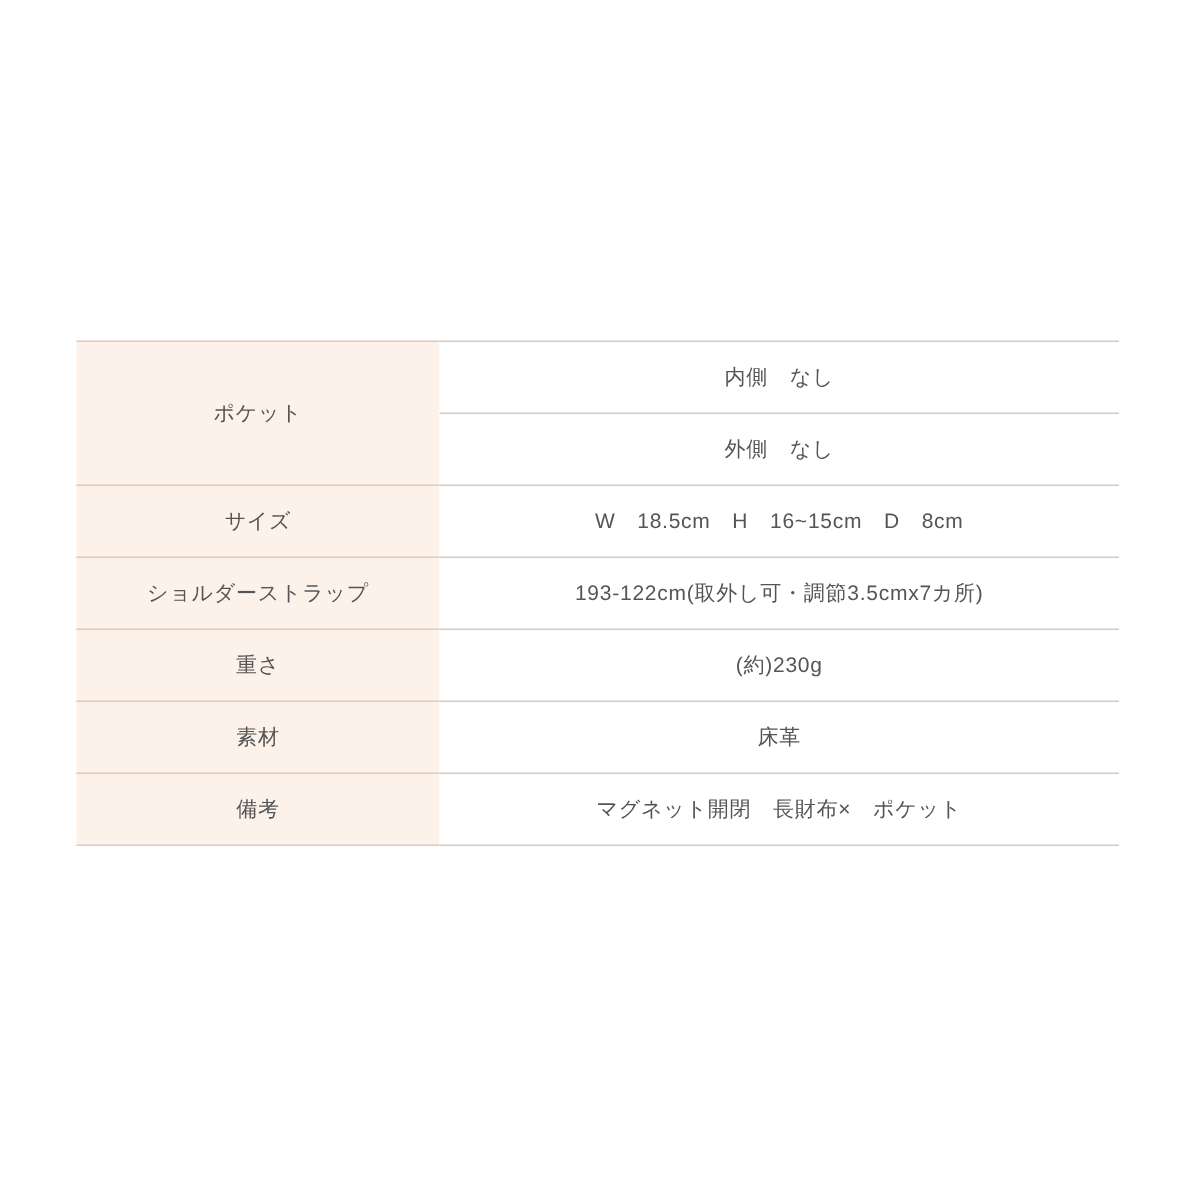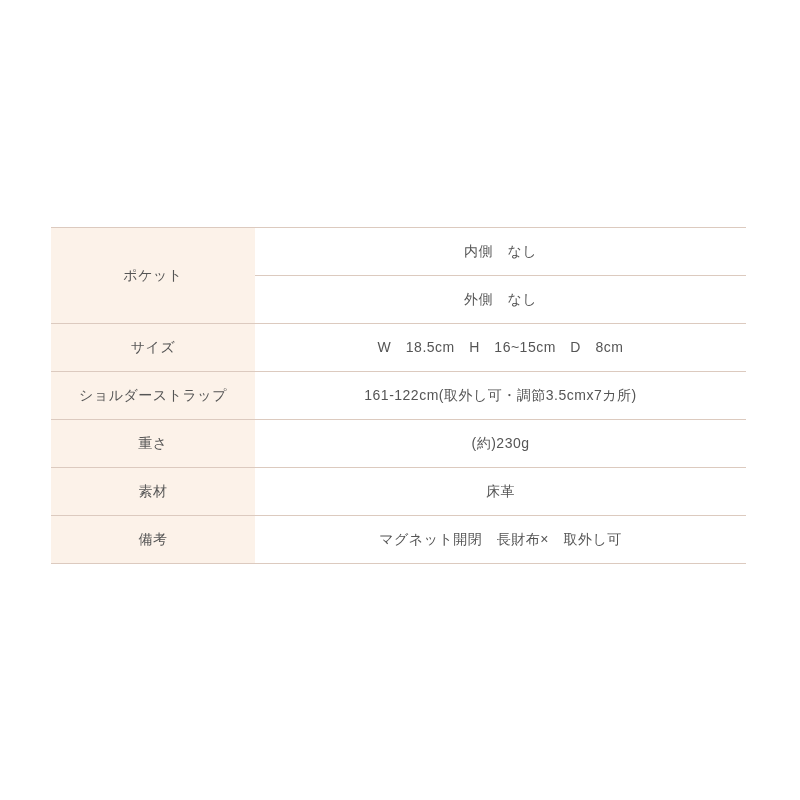--- a/index.html
+++ b/index.html
@@ -33,21 +33,21 @@
     height: 48px;
     text-align: center;
     vertical-align: middle;
     font-size: 14px;
     font-weight: normal;
     letter-spacing: 0.5px;
     color: var(--text-color, #555555);
   }
   .spec-table th {
     background: var(--label-bg, #fcf2e9);
-    width: 204px;
+    width: 242px;
   }
   .spec-table td {
     background: var(--value-bg, #ffffff);
   }
 </style>
 </head>
 <body>
 
 <div class="page">
   <table class="spec-table">
@@ -58,29 +58,29 @@
       </tr>
       <tr>
         <td>外側　なし</td>
       </tr>
       <tr>
         <th>サイズ</th>
         <td>W　18.5cm　H　16~15cm　D　8cm</td>
       </tr>
       <tr>
         <th>ショルダーストラップ</th>
-        <td>161-122cm(取外し可・調節3.5cmx7カ所)</td>
+        <td>193-122cm(取外し可・調節3.5cmx7カ所)</td>
       </tr>
       <tr>
         <th>重さ</th>
         <td>(約)230g</td>
       </tr>
       <tr>
         <th>素材</th>
         <td>床革</td>
       </tr>
       <tr>
         <th>備考</th>
-        <td>マグネット開閉　長財布×　取外し可</td>
+        <td>マグネット開閉　長財布×　ポケット</td>
       </tr>
     </tbody>
   </table>
 </div>
 
 </body></html>

